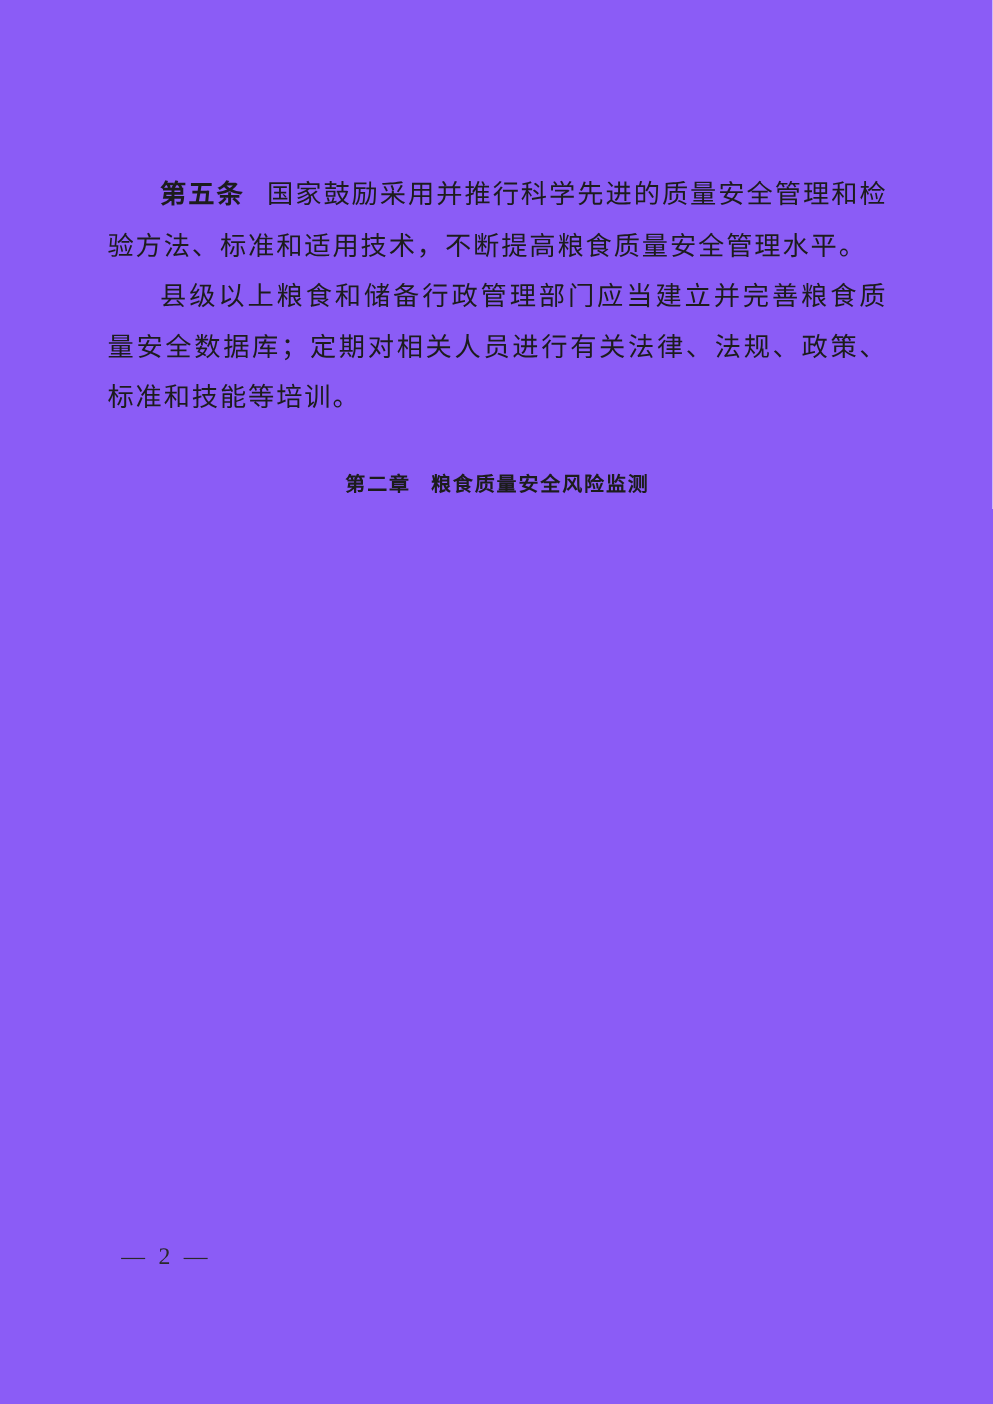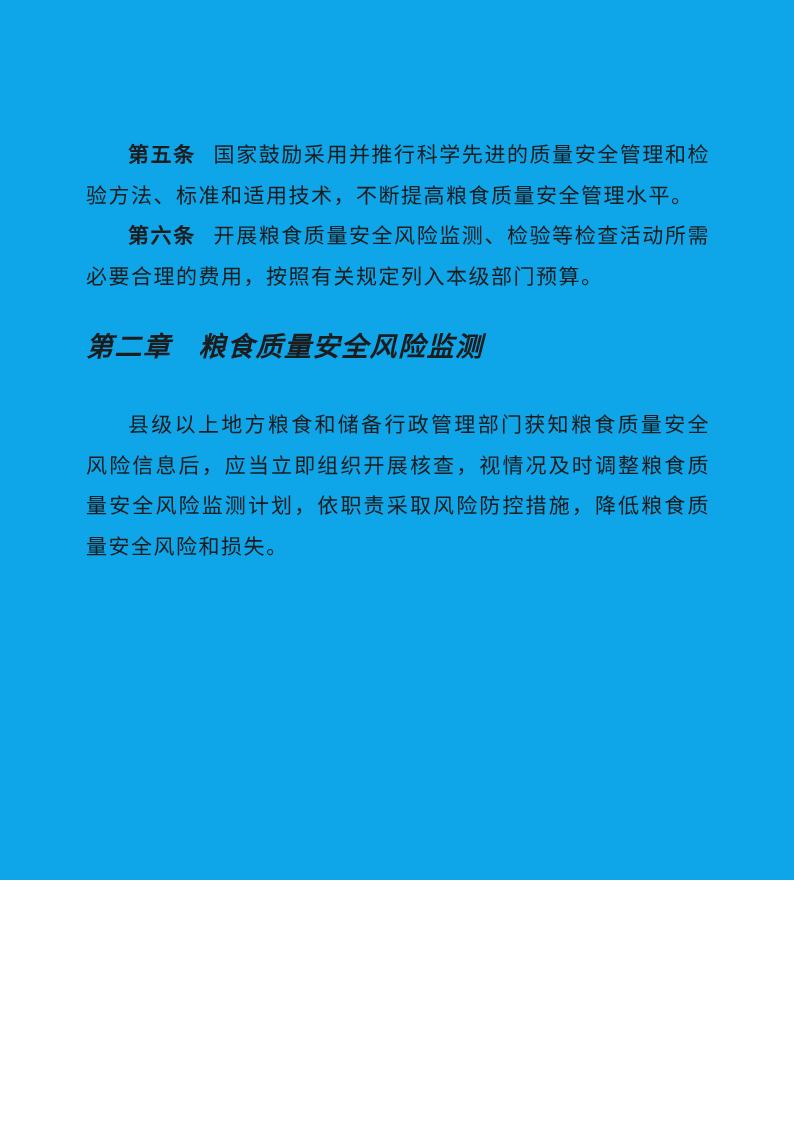--- a/index.html
+++ b/index.html
@@ -3,22 +3,22 @@
 <meta charset="utf-8">
 <style>
   html, body {
     margin: 0;
     padding: 0;
     background: #ffffff;
   }
   .page {
     position: relative;
     width: 794px;
-    height: 880px;
-    background: #0ea5e9;
+    height: 1123px;
+    background: #8b5cf6;
     overflow: hidden;
     font-family: "Liberation Serif", "DejaVu Serif", serif;
     color: #1c1c1c;
   }
   .content {
     position: absolute;
     left: 86px;
     top: 135px;
     width: 624px;
     font-size: 21px;
@@ -31,45 +31,44 @@
     letter-spacing: 1.5px;
   }
   .lead {
     font-weight: bold;
     font-family: "Liberation Sans", "DejaVu Sans", sans-serif;
     margin-right: 0.85em;
   }
   .chapter {
     margin: 30px 0 37px 0;
     text-indent: 0;
+    text-align: center;
     font-weight: bold;
     font-family: "Liberation Sans", "DejaVu Sans", sans-serif;
-    font-size: 27px;
+    font-size: 16px;
     letter-spacing: 1.5px;
-    font-style: italic;
   }
   .chapter .lead {
     margin-right: 1em;
   }
   .page-footer {
     position: absolute;
     left: 97px;
     top: 995px;
     font-size: 19px;
     letter-spacing: 3px;
     color: #2a2a2a;
   }
 </style>
 </head>
 <body>
 
 <div class="page">
   <main class="content" id="doc-content">
 
   <p class="article"><span class="lead">第五条</span><span>国家鼓励采用并推行科学先进的质量安全管理和检验方法、标准和适用技术，不断提高粮食质量安全管理水平。</span></p>
-      <p class="article"><span class="lead">第六条</span><span>开展粮食质量安全风险监测、检验等检查活动所需必要合理的费用，按照有关规定列入本级部门预算。</span></p>
+      <p class="body"><span>县级以上粮食和储备行政管理部门应当建立并完善粮食质量安全数据库；定期对相关人员进行有关法律、法规、政策、标准和技能等培训。</span></p>
       <h2 class="chapter"><span class="lead">第二章</span><span>粮食质量安全风险监测</span></h2>
-      <p class="body"><span>县级以上地方粮食和储备行政管理部门获知粮食质量安全风险信息后，应当立即组织开展核查，视情况及时调整粮食质量安全风险监测计划，依职责采取风险防控措施，降低粮食质量安全风险和损失。</span></p>
     </main>
   <footer class="page-footer">
     <span>— 2 —</span>
   </footer>
 </div>
 
 </body></html>

